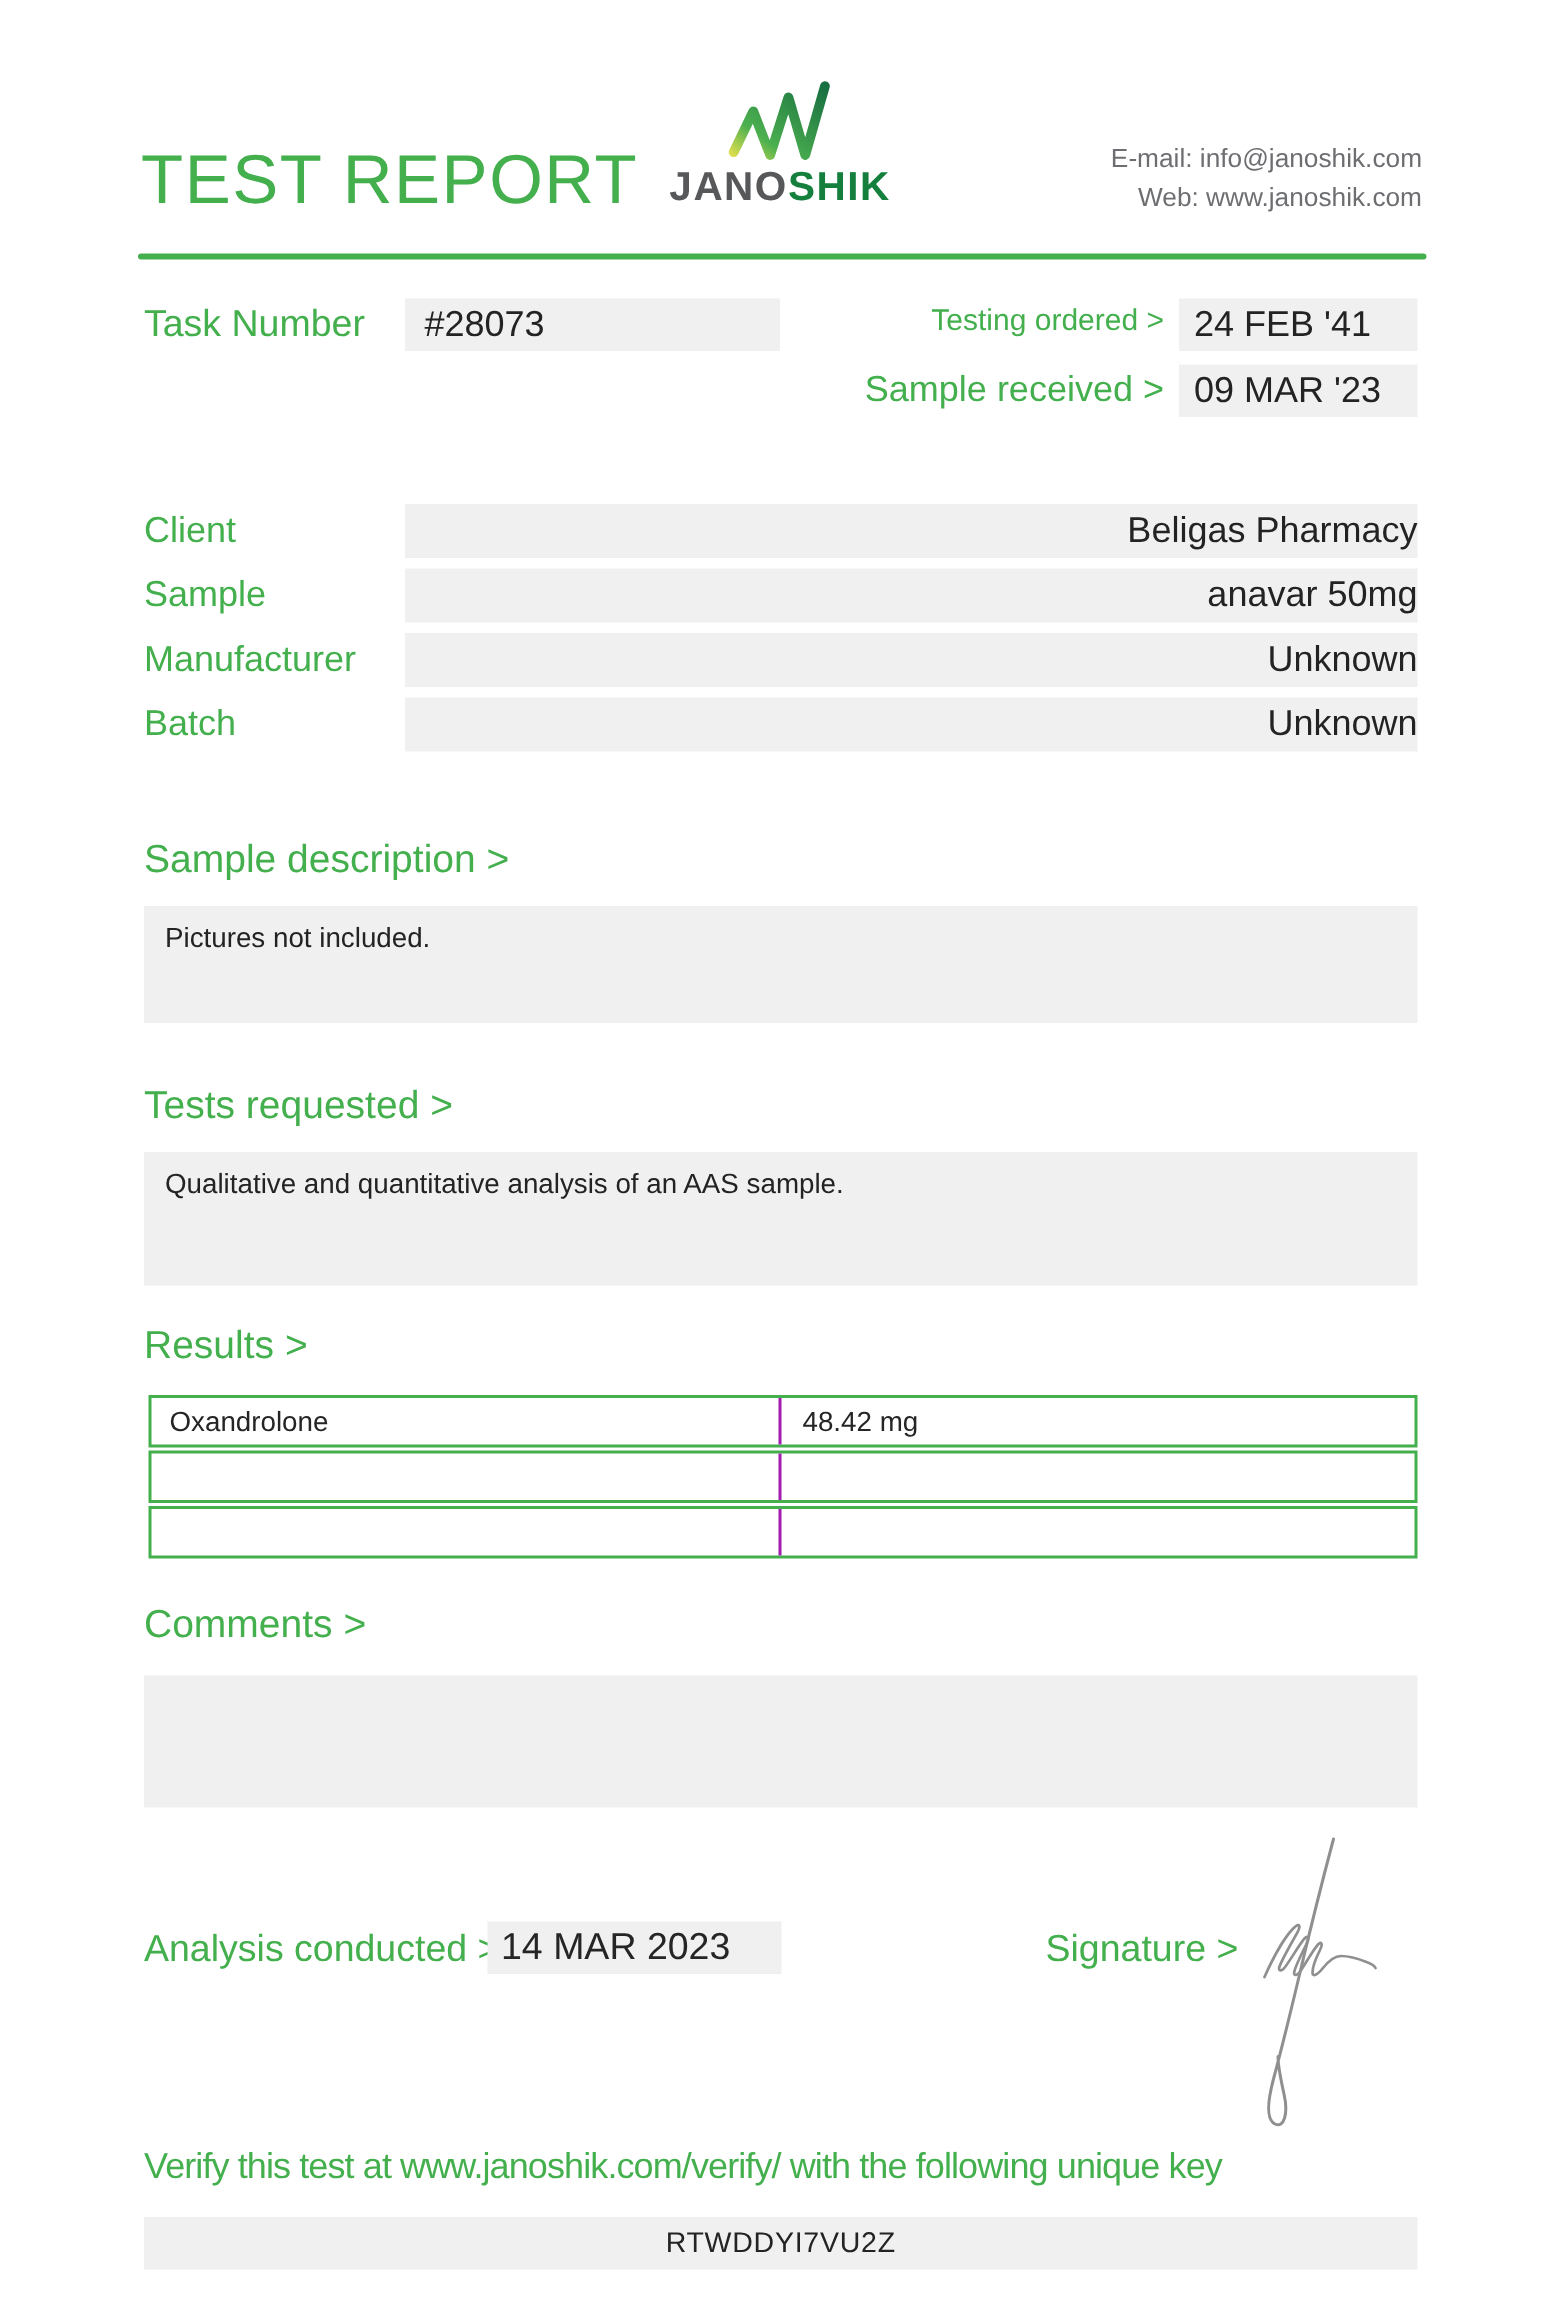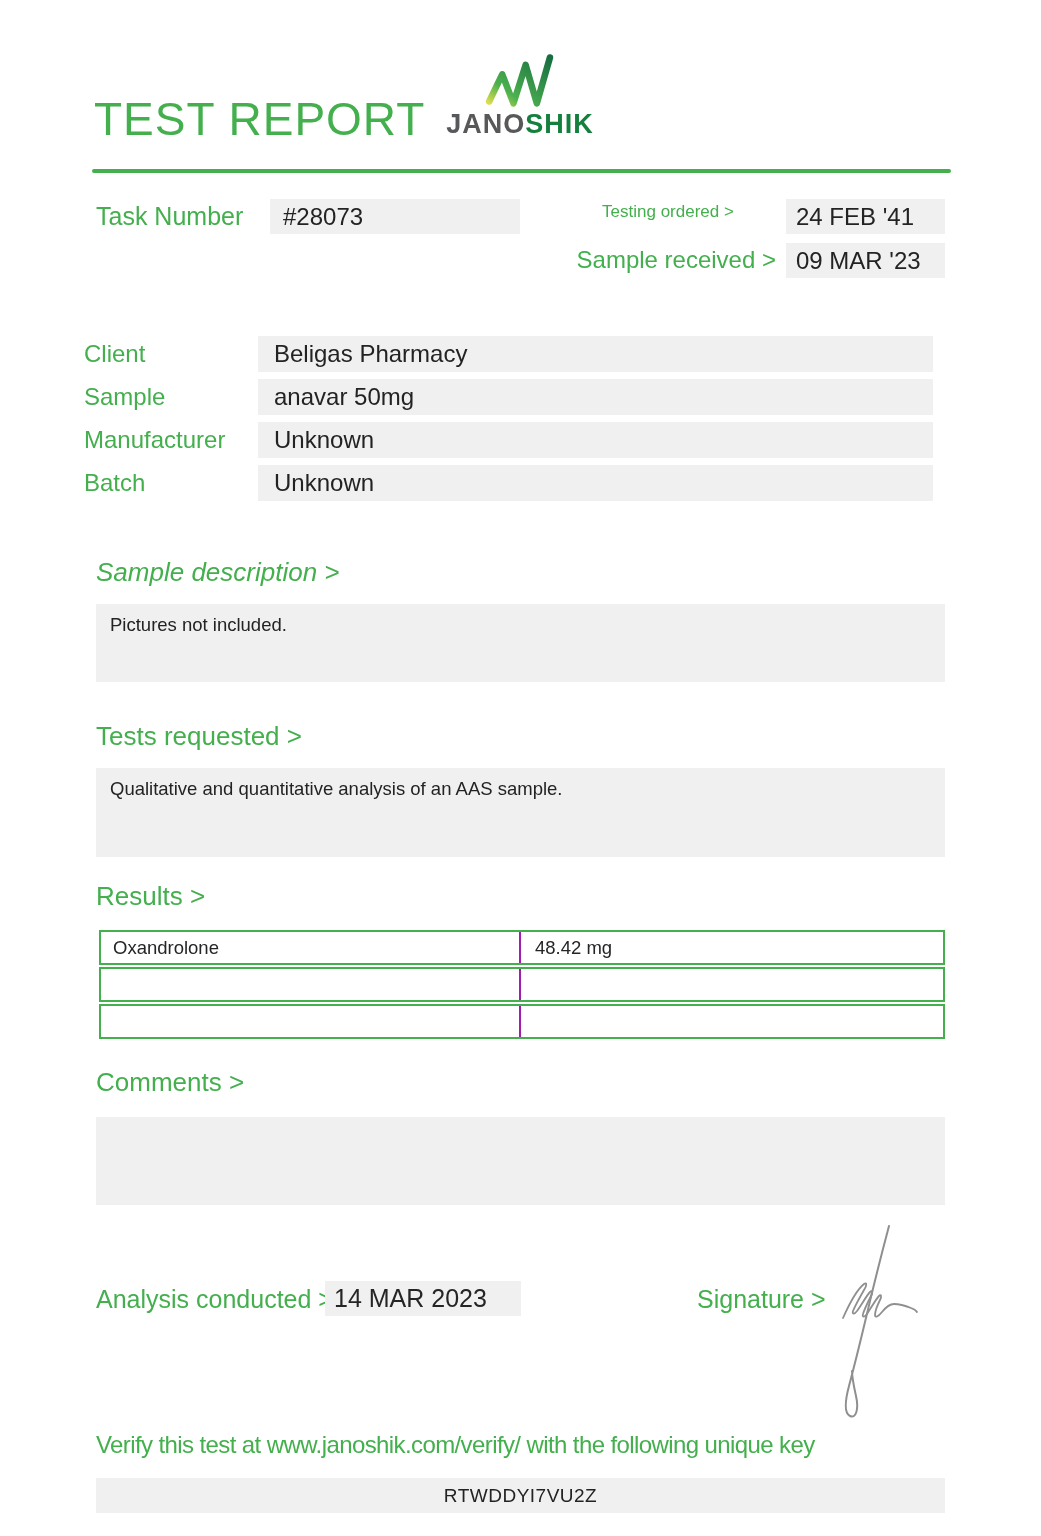--- a/index.html
+++ b/index.html
@@ -32,29 +32,29 @@
   .box { background:#f0f0f0; }
   .val { font-size:24px; color:#232323; }
   .heading { position:absolute; left:96px; color:#43af4d; font-size:26px; white-space:nowrap; }
   .textbox { position:absolute; left:96px; width:849px; background:#f0f0f0;
     padding:9px 14px; font-size:18.5px; color:#232323; line-height:24px; }
   
   .task-label { position:absolute; left:96px; top:203px; }
   .task-box { position:absolute; left:270px; top:199px; width:250px; height:35px;
     line-height:35px; padding-left:13px; }
   .meta-label-1 { position:absolute; left:560px; top:203px; width:216px;
-    text-align:center; font-size:17px; }
+    text-align:right; font-size:20px; }
   .meta-box-1 { position:absolute; left:786px; top:199px; width:159px; height:35px;
     line-height:35px; padding-left:10px; }
   .meta-label-2 { position:absolute; left:560px; top:247px; width:216px;
     text-align:right; font-size:24px; }
   .meta-box-2 { position:absolute; left:786px; top:243px; width:159px; height:35px;
     line-height:35px; padding-left:10px; }
   
-  .info-row { position:absolute; left:84px; width:849px; height:28px; }
+  .info-row { position:absolute; left:96px; width:849px; height:28px;text-align:right; }
   .info-row .label { position:absolute; left:0; top:5px; font-size:24px; }
   .info-row .box { position:absolute; left:174px; right:0; top:0; height:36px;
     line-height:36px; padding-left:16px; }
   
   .results-table { position:absolute; left:99px; top:930px; width:846px; }
   .r-row { display:flex; height:35px; border:2px solid #43af4d; margin-bottom:2px; background:#fff; }
   .r-cell1 { width:420px; border-right:2px solid #a21caf; line-height:31px;
     padding-left:12px; font-size:18.5px; }
   .r-cell2 { flex:1; line-height:31px; padding-left:14px; font-size:18.5px; }
   
@@ -85,20 +85,24 @@
           <stop offset="1" stop-color="#176e41"></stop>
         </linearGradient>
       </defs>
       <polyline points="5,55 19,26 31,57 44,16 56,57 70,8" fill="none" stroke="url(#lgIcon)" stroke-width="7" stroke-linecap="round" stroke-linejoin="round"></polyline>
     </svg>
     <div class="logo-word">
       <span class="w1">JANO</span><span class="w2">SHIK</span>
     </div>
   </div>
 
+  <div class="contact">
+    <div>E-mail: info@janoshik.com</div>
+    <div>Web: www.janoshik.com</div>
+  </div>
 
   <div class="rule"></div>
 
   <div class="label task-label">Task Number</div>
   <div class="box val task-box">#28073</div>
 
   <div class="label meta-label-1">Testing ordered &gt;</div>
   <div class="box val meta-box-1">24 FEB '41</div>
 
   <div class="label meta-label-2">Sample received &gt;</div>
@@ -114,21 +118,21 @@
   </div>
   <div class="info-row" style="top:422px;">
     <div class="label">Manufacturer</div>
     <div class="box val">Unknown</div>
   </div>
   <div class="info-row" style="top:465px;">
     <div class="label">Batch</div>
     <div class="box val">Unknown</div>
   </div>
 
-  <div class="heading" style="top:557px;font-style:italic;">Sample description &gt;</div>
+  <div class="heading" style="top:557px;">Sample description &gt;</div>
   <div class="textbox" style="top:604px; height:78px;">Pictures not included.</div>
 
   <div class="heading" style="top:721px;">Tests requested &gt;</div>
   <div class="textbox" style="top:768px; height:89px;">Qualitative and quantitative analysis of an AAS sample.</div>
 
   <div class="heading" style="top:881px;">Results &gt;</div>
   <div class="results-table">
     <div class="r-row">
       <div class="r-cell1">Oxandrolone</div>
       <div class="r-cell2">48.42 mg</div>

